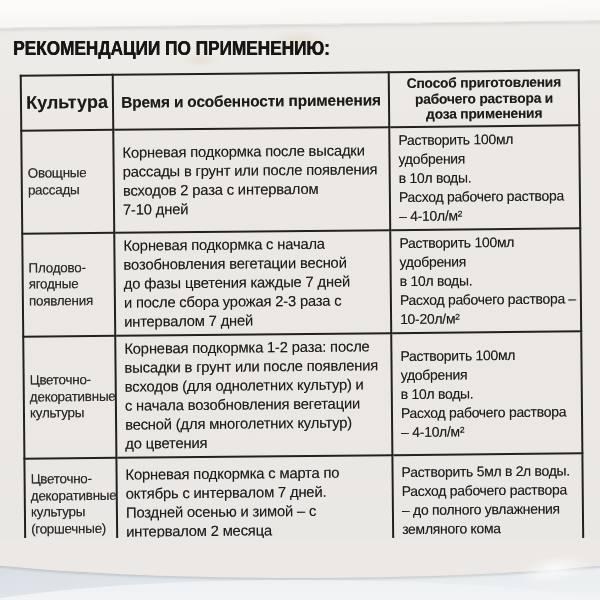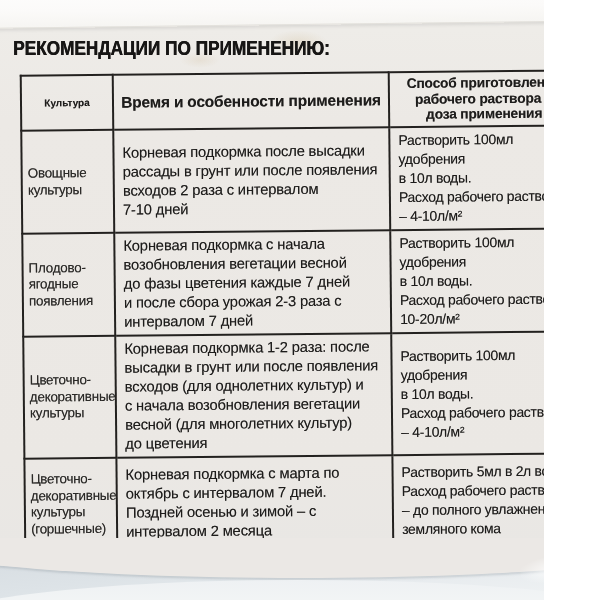--- a/index.html
+++ b/index.html
@@ -5,21 +5,21 @@
   html, body {
     margin: 0;
     padding: 0;
     width: 600px;
     height: 600px;
     overflow: hidden;
     font-family: "Liberation Sans", "DejaVu Sans", sans-serif;
   }
   .stage {
     position: relative;
-    width: 544px;
+    width: 600px;
     height: 600px;
     overflow: hidden;
     background: linear-gradient(180deg, #f3f2f0 0px, #eeecE8 28px, #ecE9e5 120px, #ebe8e4 460px, #e9e7e4 545px, #e9e8e6 600px);
   }
   
   .label-top-edge {
     position: absolute;
     left: -10px;
     top: -28px;
     width: 620px;
@@ -66,21 +66,21 @@
     background: transparent;
   }
   .rec-table td, .rec-table th {
     border: 2px solid #23211f;
     vertical-align: middle;
     white-space: pre-line;
     overflow: hidden;
     text-shadow: 0 0 0.6px rgba(40,38,36,0.55);
   }
   .rec-table th { font-weight: bold; text-align: center; padding: 2px 3px; }
-  th.h-c1 { font-size: 10px; line-height: 17px; margin-left: 36px; }
+  th.h-c1 { font-size: 18px; line-height: 17px; margin-left: 36px; }
   th.h-c2 { font-size: 15.5px; line-height: 18px; letter-spacing: -0.2px; }
   th.h-c3 { font-size: 13.8px; line-height: 15.5px; letter-spacing: -0.2px; }
   td.c1 {
     font-size: 13.5px;
     line-height: 16.5px;
     padding: 2px 2px 2px 5px;
     letter-spacing: -0.3px;
     color: #2a2927;
   }
   td.c2 {
@@ -160,21 +160,21 @@
         <th class="h-c1">Культура</th>
         <th class="h-c2">Время и особенности применения</th>
         <th class="h-c3">Способ приготовления
 рабочего раствора и
 доза применения</th>
       </tr>
     </thead>
     <tbody>
       <tr class="r0">
         <td class="c1">Овощные
-культуры</td>
+рассады</td>
         <td class="c2">Корневая подкормка после высадки
 рассады в грунт или после появления
 всходов 2 раза с интервалом
 7-10 дней</td>
         <td class="c3">Растворить 100мл удобрения
 в 10л воды.
 Расход рабочего раствора
 – 4-10л/м²</td>
       </tr>
       <tr class="r1">

